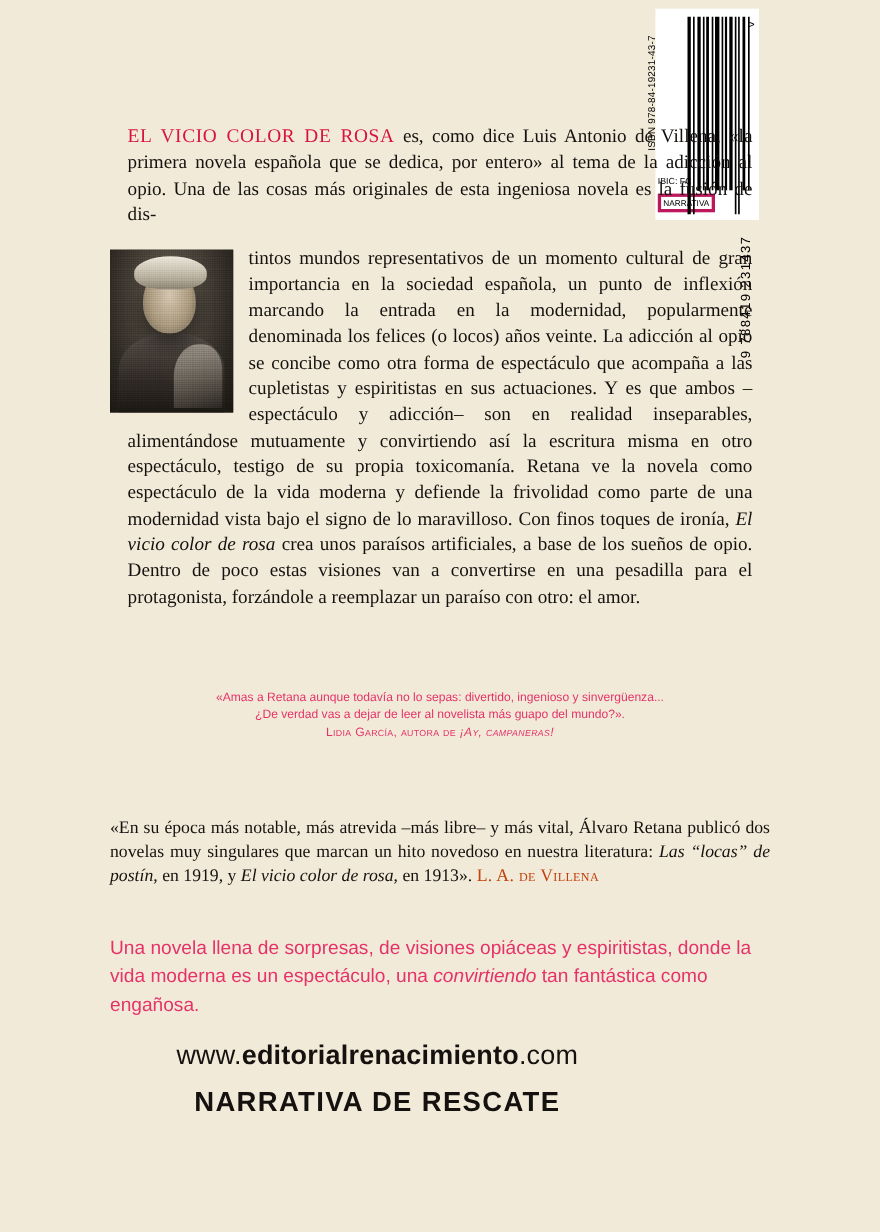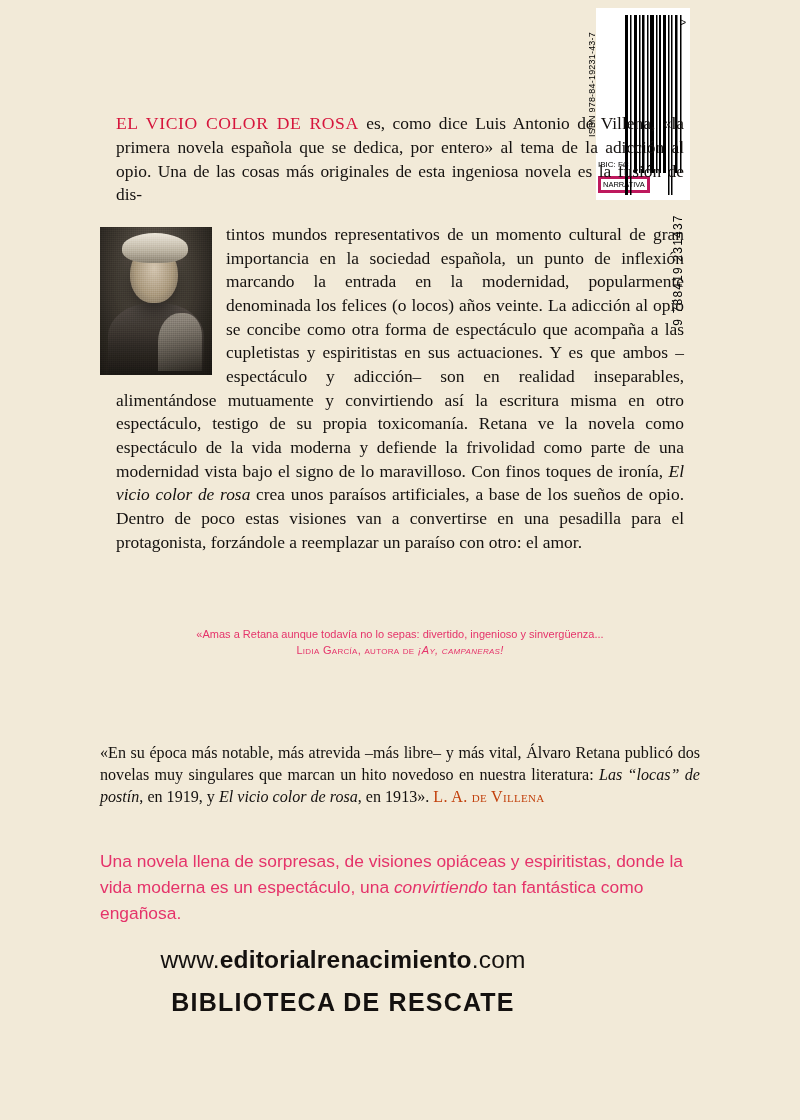--- a/index.html
+++ b/index.html
@@ -283,23 +283,24 @@
     <div class="face"></div>
     <div class="turban"></div>
     <div class="grain"></div>
   </div>
 
   <p class="blurb"><span>tintos mundos representativos de un momento cultural de gran importancia en la sociedad española, un punto de inflexión marcando la entrada en la modernidad, popularmente denominada los felices (o locos) años veinte. La adicción al opio se concibe como otra forma de espectáculo que acompaña a  las cupletistas y espiritistas en sus actuaciones. Y es que ambos –espectáculo y adicción– son en realidad inseparables, alimentándose mutuamente y convirtiendo así la escritura misma en otro espectáculo, testigo de su propia toxicomanía. Retana ve la novela como espectáculo de la vida moderna y defiende la frivolidad como parte de una modernidad vista bajo el signo de lo maravilloso. Con finos toques de ironía, </span><em>El vicio color de rosa</em><span> crea unos paraísos artificiales, a base de los sueños de opio. Dentro de poco estas visiones van a convertirse en una pesadilla para el protagonista, forzándole a reemplazar un paraíso con otro: el amor.</span></p>
 </div>
 
 <div class="q-pink" id="quote1">
   <span>«Amas a Retana aunque todavía no lo sepas: divertido, ingenioso y sinvergüenza...</span><br>
+  <span>¿De verdad vas a dejar de leer al novelista más guapo del mundo?».</span>
   <span class="author"><span>Lidia García, autora de </span><em>¡Ay, campaneras!</em></span>
 </div>
 
 <div class="q-black"><span>«En su época más notable, más atrevida –más libre– y más vital, Álvaro Retana publicó dos novelas muy singulares que marcan un hito novedoso en nuestra literatura: </span><em>Las “locas” de postín</em><span>, en 1919, y </span><em>El vicio color de rosa</em><span>, en 1913».  </span><span class="attrib">L. A. de Villena</span></div>
 
 <div class="q-pink" id="quote3"><span>Una novela llena de sorpresas, de visiones opiáceas y espiritistas, donde la vida moderna es un espectáculo, una </span><em>convirtiendo</em><span> tan fantástica como engañosa.</span></div>
 
 <div class="footer">
   <div class="web"><span>www.</span><span class="strong">editorialrenacimiento</span><span>.com</span></div>
-  <div class="collection">BIBLIOTECA DE RESCATE</div>
+  <div class="collection">NARRATIVA DE RESCATE</div>
 </div>
 
 </body></html>

